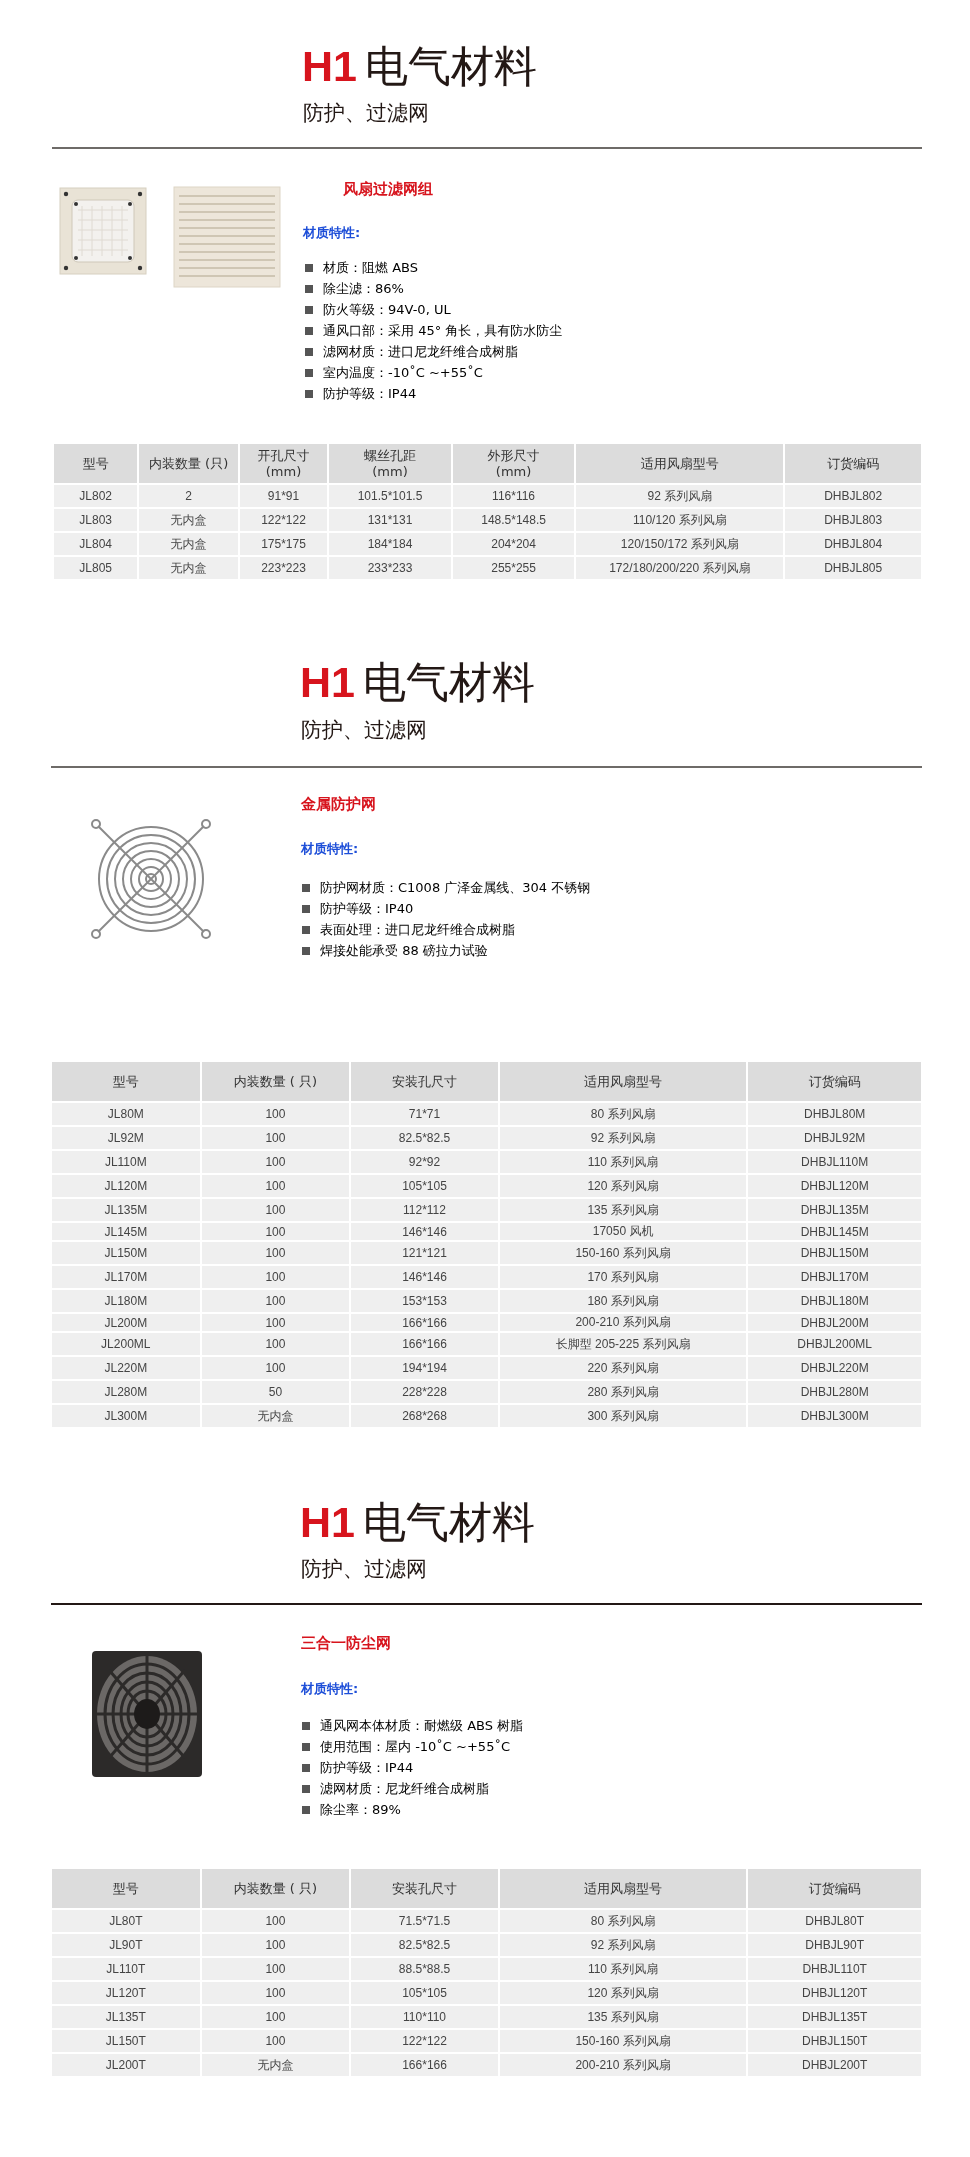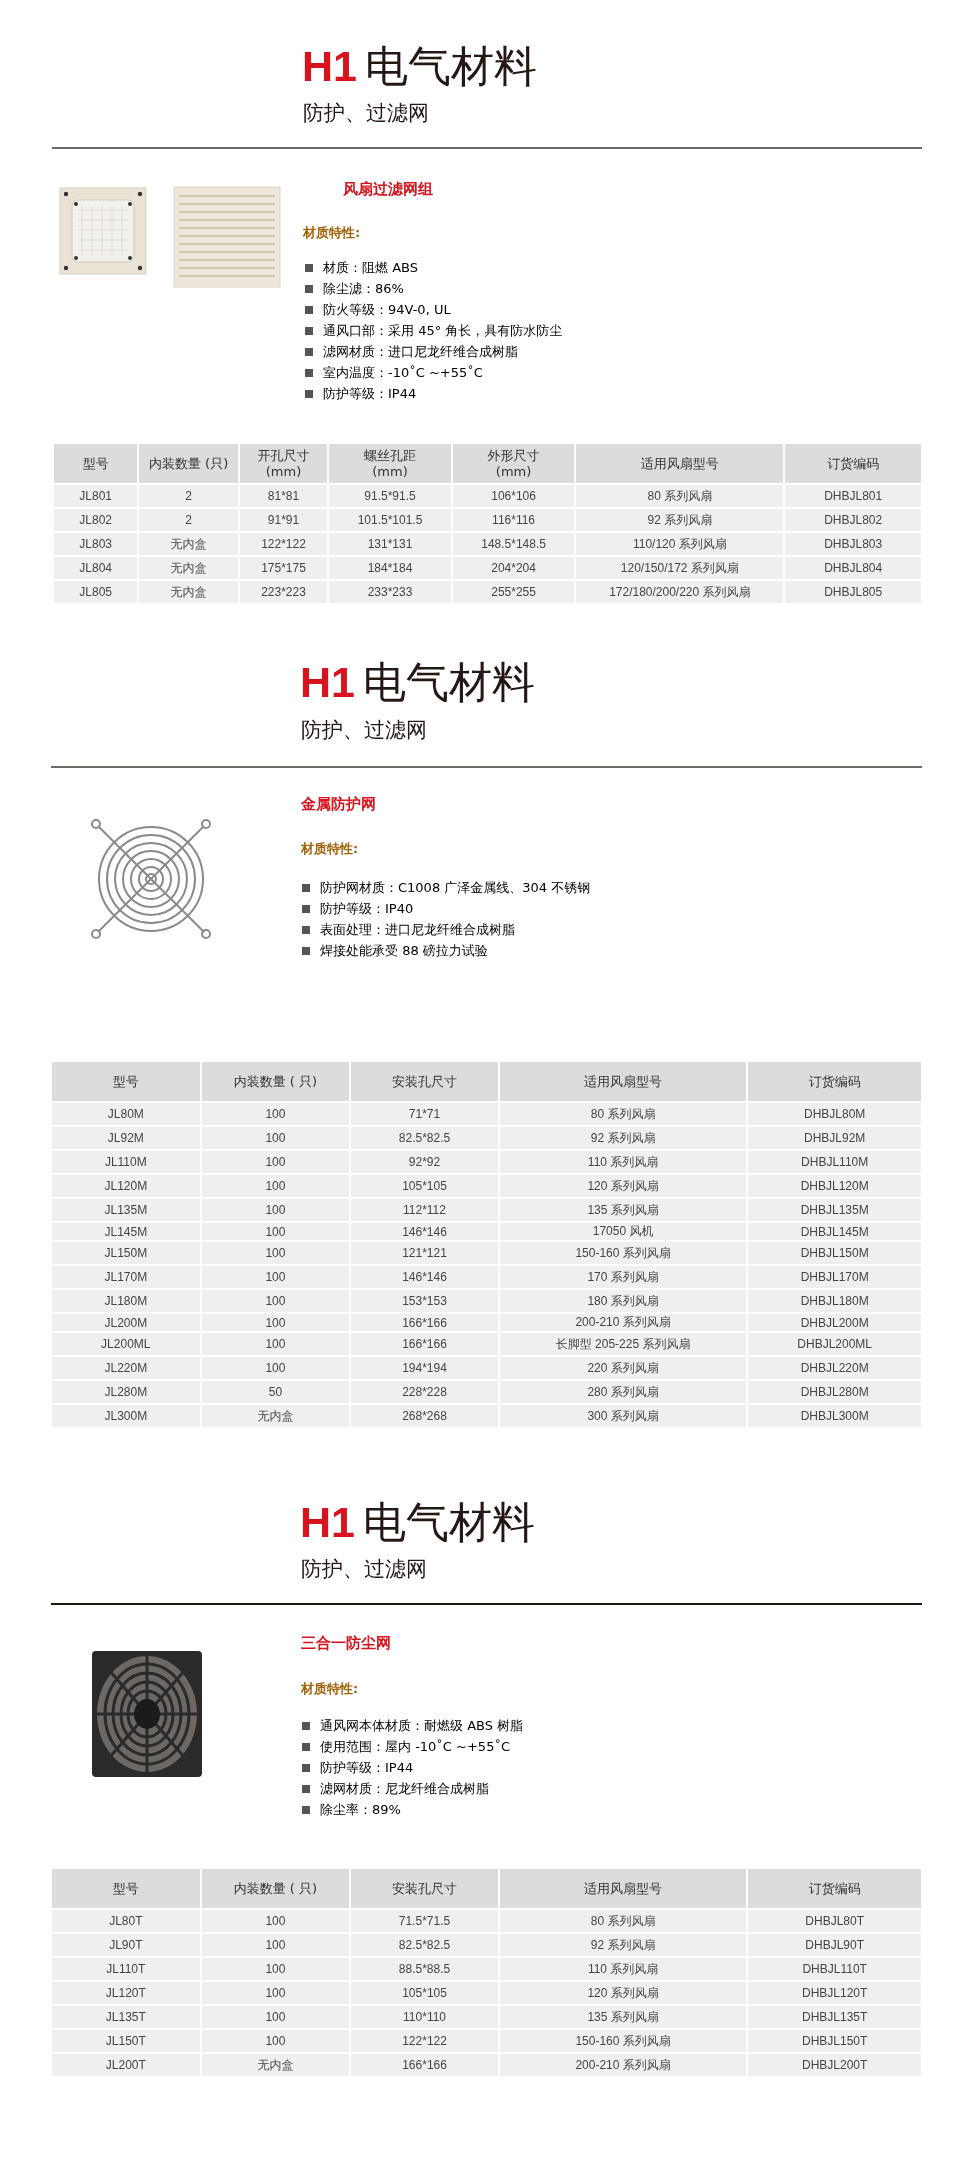--- a/index.html
+++ b/index.html
@@ -6,21 +6,21 @@
     html, body { width: 970px; background: #ffffff; }
     body { font-family: "DejaVu Sans", "Liberation Sans", sans-serif; color: #222; position: relative; height: 2157px; overflow: hidden; }
 
     .section { position: absolute; left: 0; width: 970px; }
     .hdr-title { position: absolute; font-size: 43px; line-height: 40px; color: #231815; white-space: nowrap; }
     .hdr-title .code { color: #d7141d; font-family: "Liberation Sans", sans-serif; font-weight: bold; margin-right: 8px; }
     .hdr-sub { position: absolute; font-size: 21px; line-height: 26px; color: #231815; white-space: nowrap; }
     .hdr-rule { position: absolute; height: 2px; background: #6e6b68; }
 
     .prod-name { position: absolute; font-size: 15px; font-weight: bold; color: #d7141d; white-space: nowrap; }
-    .feat-head { position: absolute; font-size: 13px; font-weight: bold; color: #a16207; white-space: nowrap; }
+    .feat-head { position: absolute; font-size: 13px; font-weight: bold; color: #1d4ed8; white-space: nowrap; }
     .feat-list { position: absolute; list-style: none; }
     .feat-list li { font-size: 13px; line-height: 21px; height: 21px; color: #000000; white-space: nowrap; display: flex; align-items: center; }
     .feat-list li .bullet { display: inline-block; width: 8px; height: 8px; background: #555; margin-right: 10px; flex: none; }
 
     table.spec { position: absolute; border-collapse: separate; border-spacing: 2px; font-family: "Liberation Sans", sans-serif; }
     table.spec th { background: #dcdcdc; font-weight: normal; color: #333; font-size: 13px; text-align: center; line-height: 16px; }
     table.spec td { background: #efefef; color: #444; font-size: 12px; text-align: center; white-space: nowrap; }
     .cn { font-family: "DejaVu Sans", sans-serif; }
   </style>
 </head>
@@ -127,29 +127,20 @@
         <th class="cn">内装数量 (只)</th>
         <th class="cn"><span>开孔尺寸</span><br><span>(mm)</span></th>
         <th class="cn"><span>螺丝孔距</span><br><span>(mm)</span></th>
         <th class="cn"><span>外形尺寸</span><br><span>(mm)</span></th>
         <th class="cn">适用风扇型号</th>
         <th class="cn">订货编码</th>
       </tr>
     </thead>
     <tbody id="tbody-0">
         <tr style="height: 22px;">
-          <td>JL801</td>
-          <td>2</td>
-          <td>81*81</td>
-          <td>91.5*91.5</td>
-          <td>106*106</td>
-          <td>80 系列风扇</td>
-          <td>DHBJL801</td>
-        </tr>
-        <tr style="height: 22px;">
           <td>JL802</td>
           <td>2</td>
           <td>91*91</td>
           <td>101.5*101.5</td>
           <td>116*116</td>
           <td>92 系列风扇</td>
           <td>DHBJL802</td>
         </tr>
         <tr style="height: 22px;">
           <td>JL803</td>

